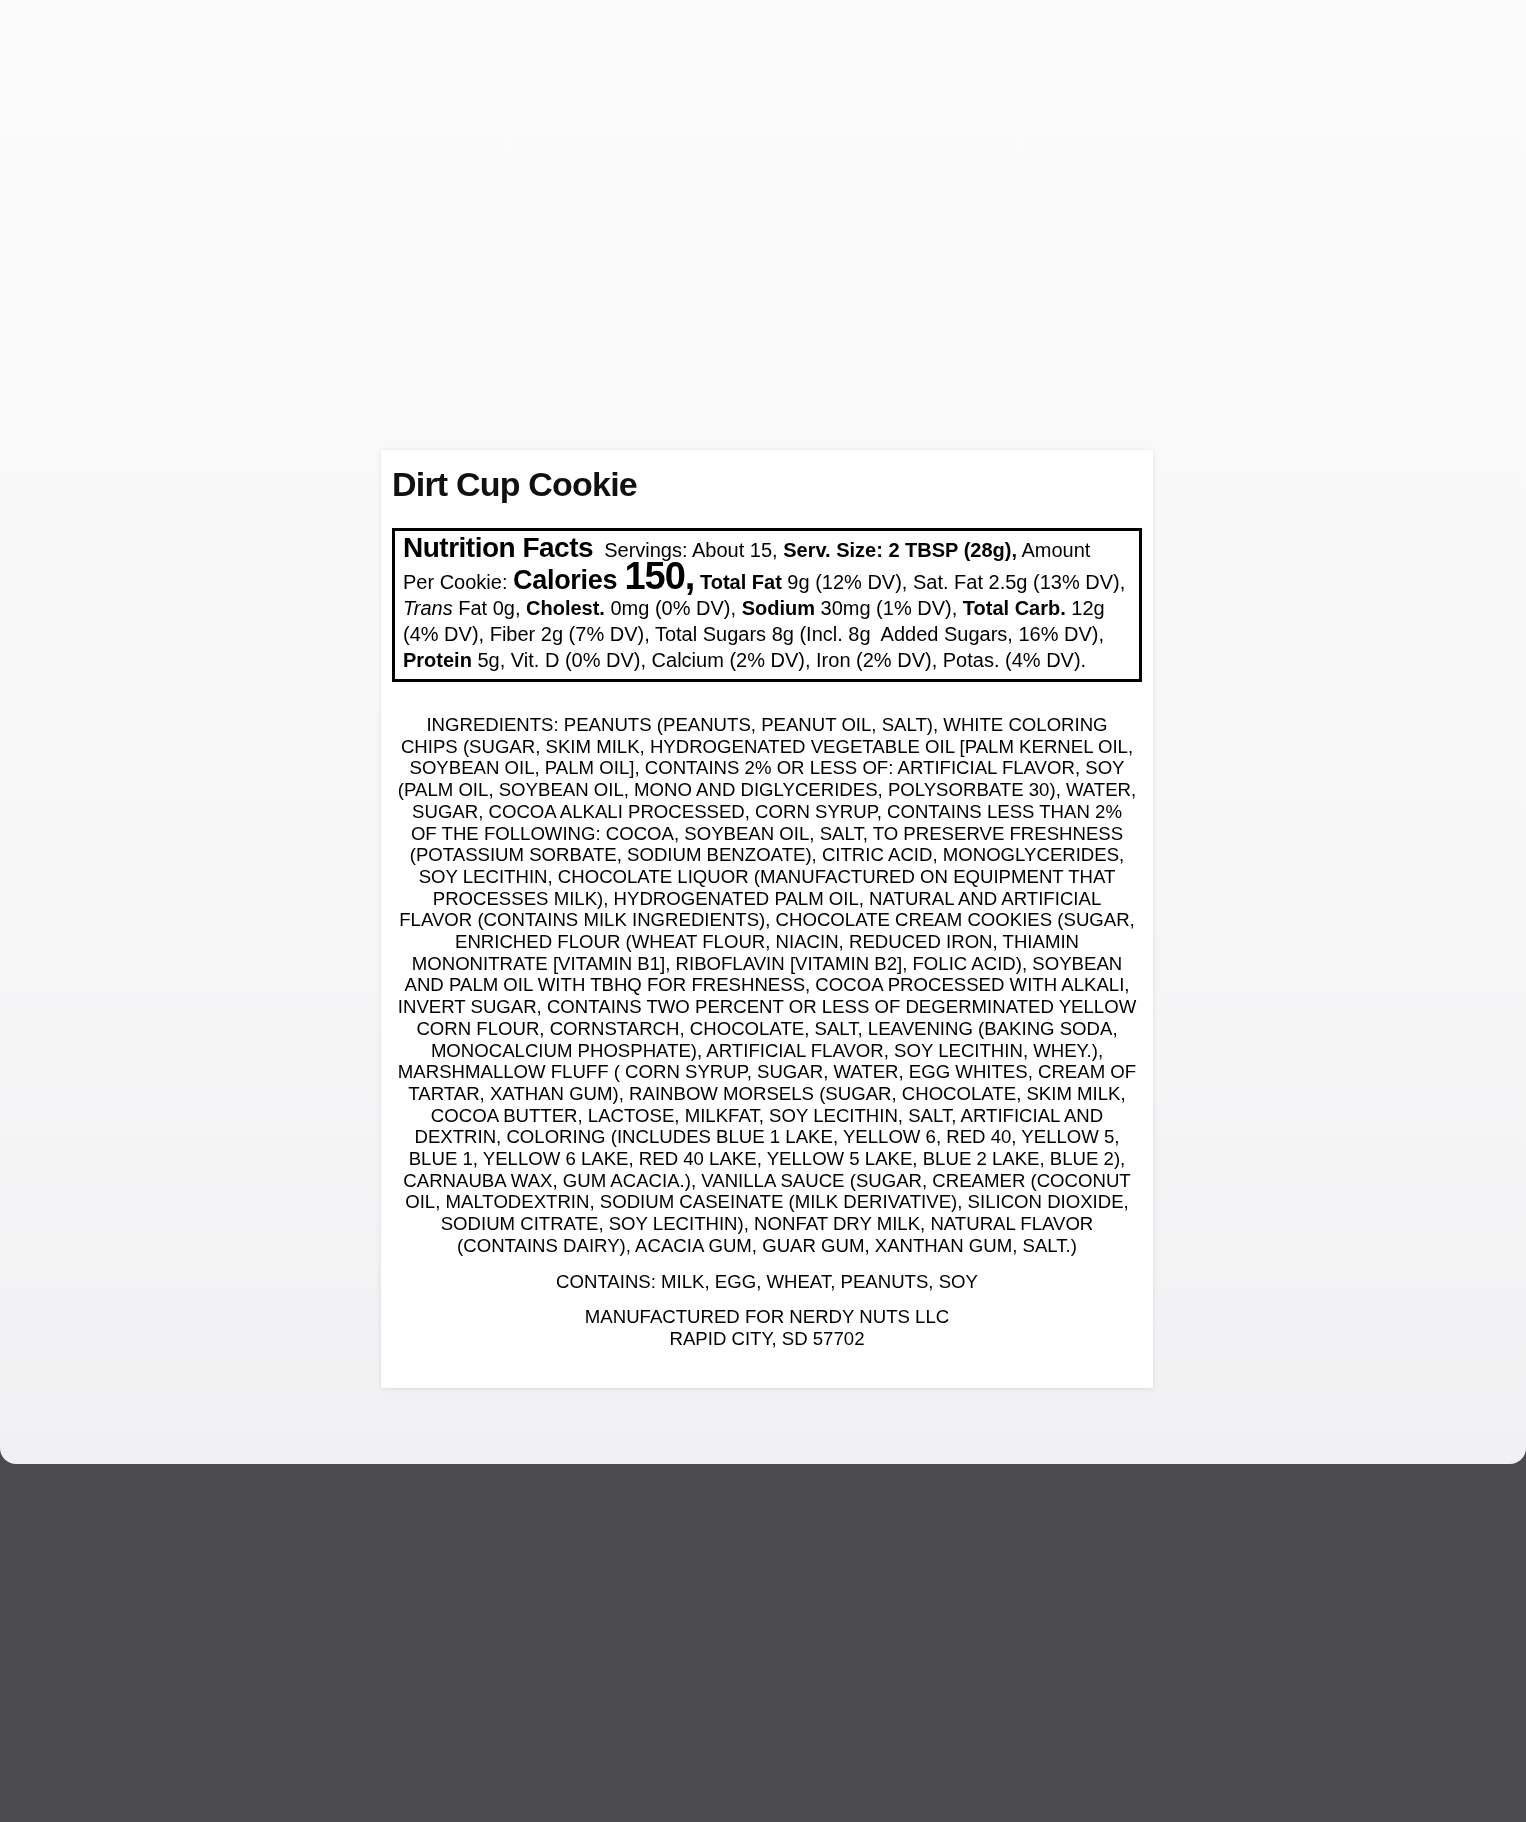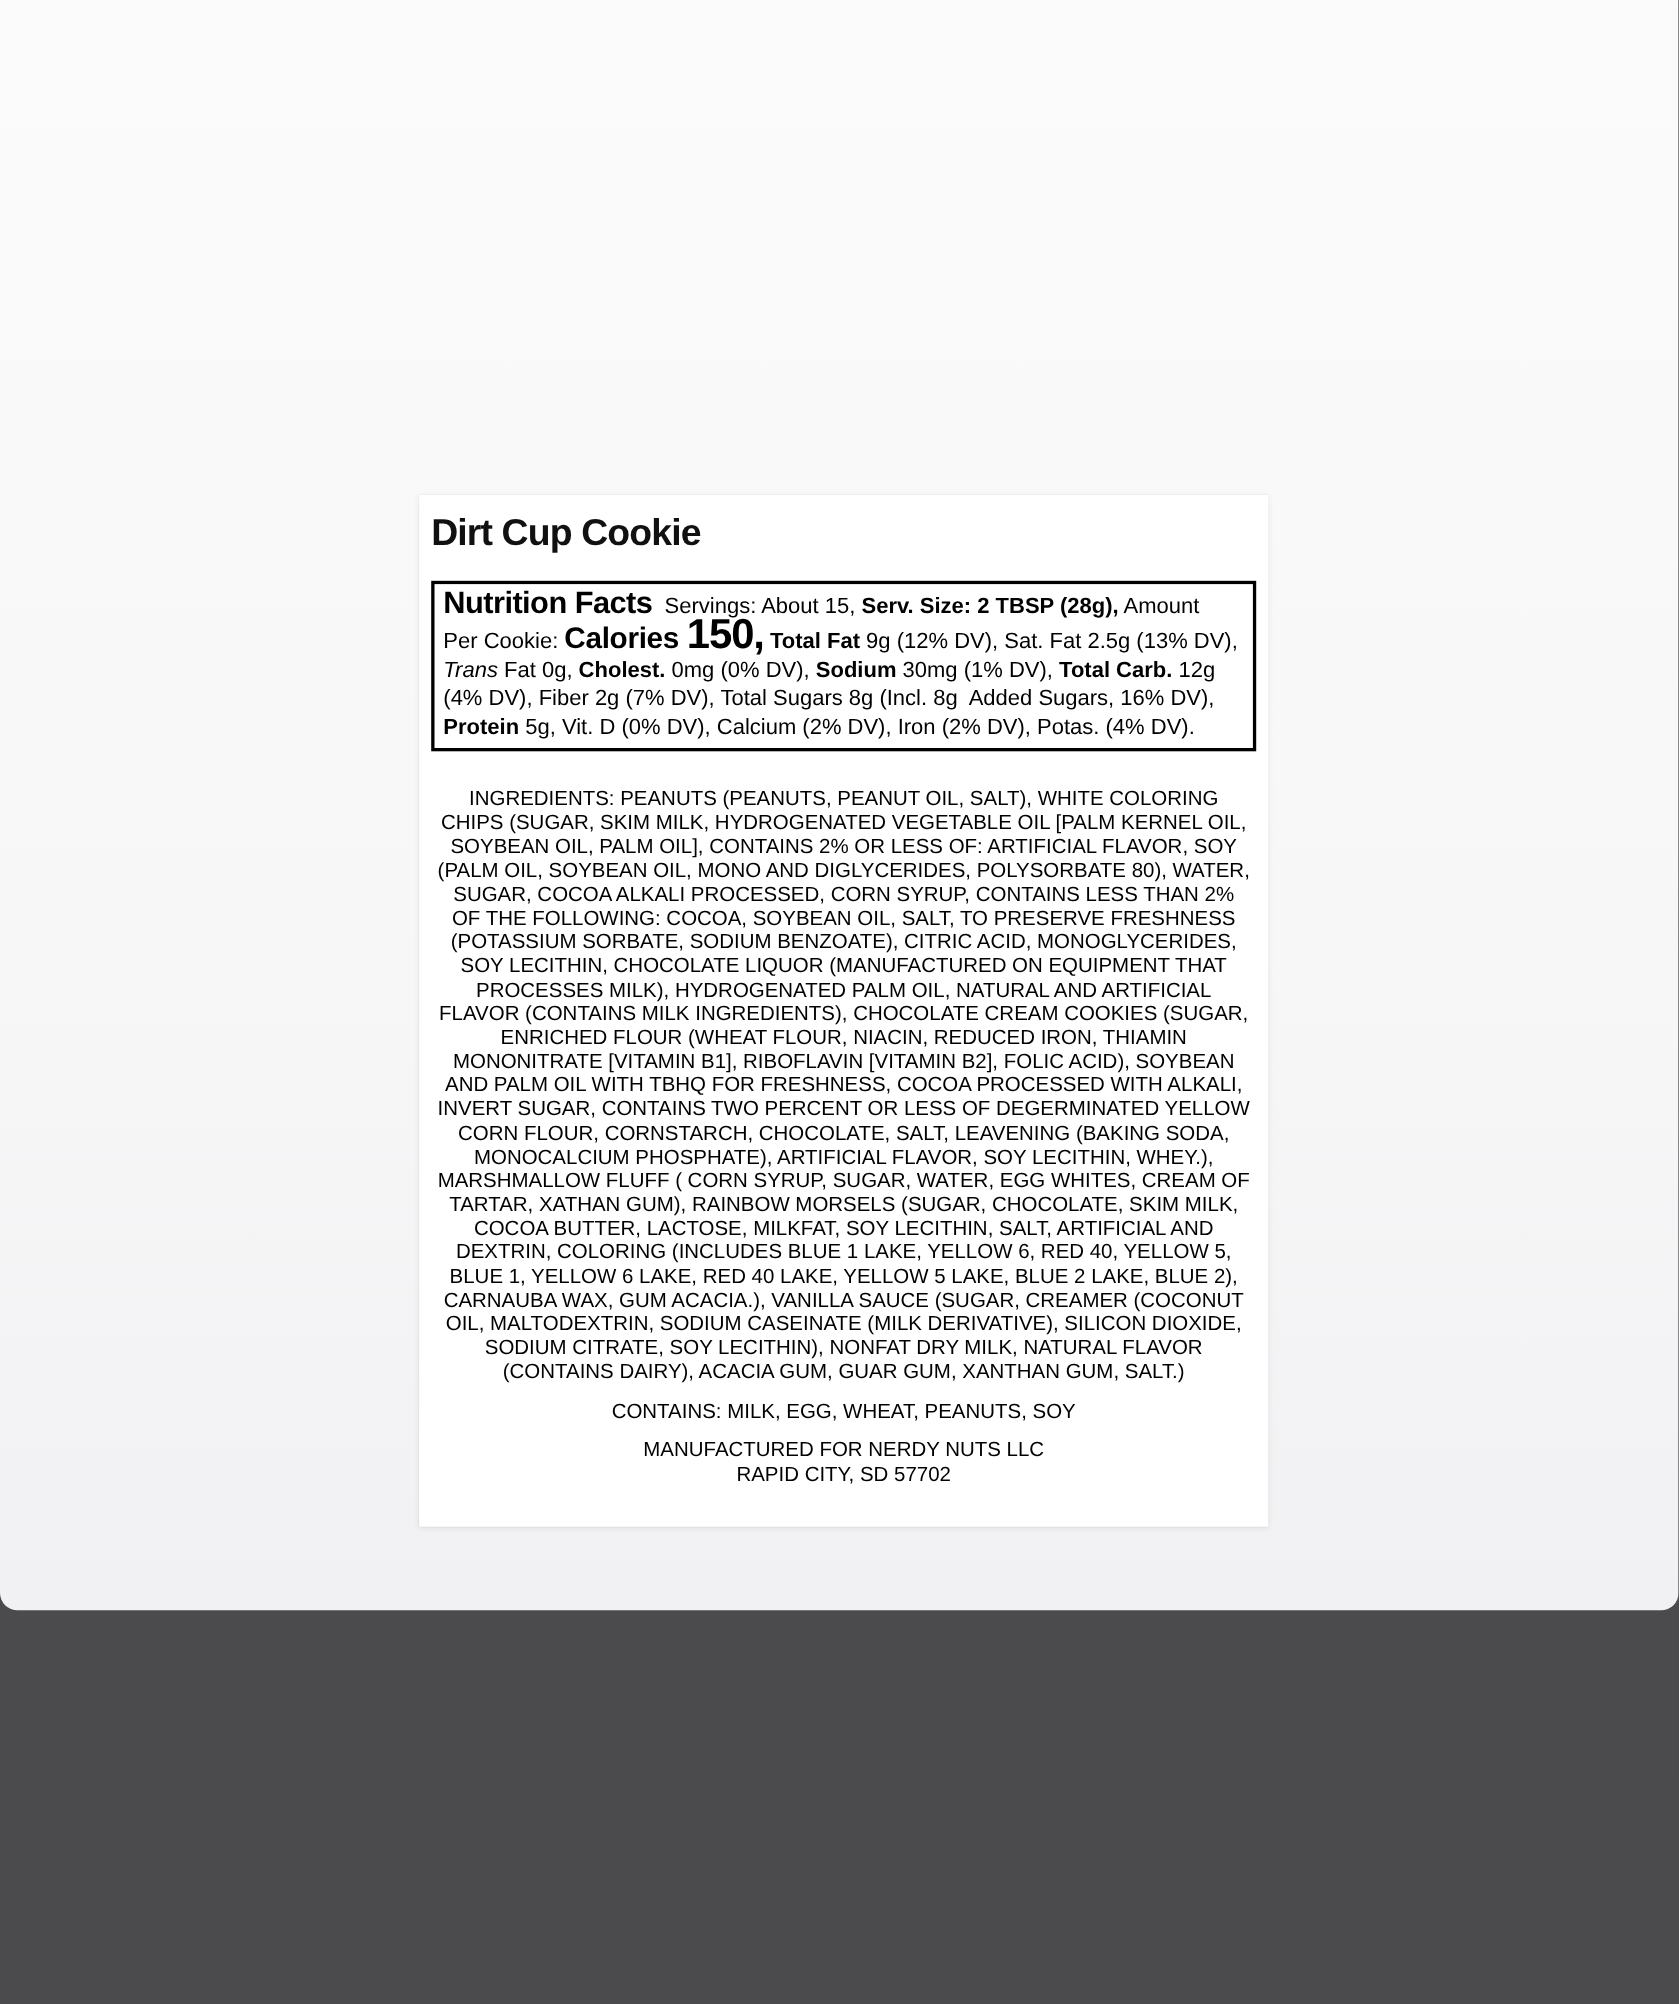--- a/index.html
+++ b/index.html
@@ -91,21 +91,21 @@
         <div class="nf-line"><span class="seg r">Per Cookie: </span><span class="seg cal">Calories </span><span class="seg cal-num">150,</span><span class="seg b"> Total Fat </span><span class="seg r">9g (12% DV), Sat. Fat 2.5g (13% DV),</span></div>
         <div class="nf-line"><span class="seg i">Trans</span><span class="seg r"> Fat 0g, </span><span class="seg b">Cholest.</span><span class="seg r"> 0mg (0% DV), </span><span class="seg b">Sodium</span><span class="seg r"> 30mg (1% DV), </span><span class="seg b">Total Carb.</span><span class="seg r"> 12g</span></div>
         <div class="nf-line"><span class="seg r">(4% DV), Fiber 2g (7% DV), Total Sugars 8g (Incl. 8g  Added Sugars, 16% DV),</span></div>
         <div class="nf-line"><span class="seg b">Protein</span><span class="seg r"> 5g, Vit. D (0% DV), Calcium (2% DV), Iron (2% DV), Potas. (4% DV).</span></div>
       </div>
 
     <div class="ingredients">
         <div class="ing-line">INGREDIENTS: PEANUTS (PEANUTS, PEANUT OIL, SALT), WHITE COLORING</div>
         <div class="ing-line">CHIPS (SUGAR, SKIM MILK, HYDROGENATED VEGETABLE OIL [PALM KERNEL OIL,</div>
         <div class="ing-line">SOYBEAN OIL, PALM OIL], CONTAINS 2% OR LESS OF: ARTIFICIAL FLAVOR, SOY</div>
-        <div class="ing-line">(PALM OIL, SOYBEAN OIL, MONO AND DIGLYCERIDES, POLYSORBATE 80), WATER,</div>
+        <div class="ing-line">(PALM OIL, SOYBEAN OIL, MONO AND DIGLYCERIDES, POLYSORBATE 30), WATER,</div>
         <div class="ing-line">SUGAR, COCOA ALKALI PROCESSED, CORN SYRUP, CONTAINS LESS THAN 2%</div>
         <div class="ing-line">OF THE FOLLOWING: COCOA, SOYBEAN OIL, SALT, TO PRESERVE FRESHNESS</div>
         <div class="ing-line">(POTASSIUM SORBATE, SODIUM BENZOATE), CITRIC ACID, MONOGLYCERIDES,</div>
         <div class="ing-line">SOY LECITHIN, CHOCOLATE LIQUOR (MANUFACTURED ON EQUIPMENT THAT</div>
         <div class="ing-line">PROCESSES MILK), HYDROGENATED PALM OIL, NATURAL AND ARTIFICIAL</div>
         <div class="ing-line">FLAVOR (CONTAINS MILK INGREDIENTS), CHOCOLATE CREAM COOKIES (SUGAR,</div>
         <div class="ing-line">ENRICHED FLOUR (WHEAT FLOUR, NIACIN, REDUCED IRON, THIAMIN</div>
         <div class="ing-line">MONONITRATE [VITAMIN B1], RIBOFLAVIN [VITAMIN B2], FOLIC ACID), SOYBEAN</div>
         <div class="ing-line">AND PALM OIL WITH TBHQ FOR FRESHNESS, COCOA PROCESSED WITH ALKALI,</div>
         <div class="ing-line">INVERT SUGAR, CONTAINS TWO PERCENT OR LESS OF DEGERMINATED YELLOW</div>

